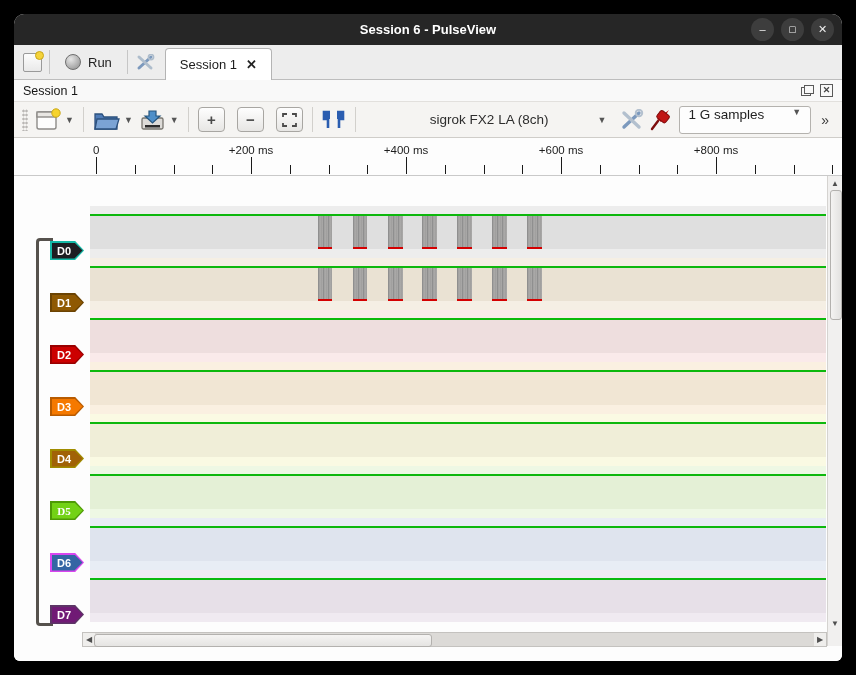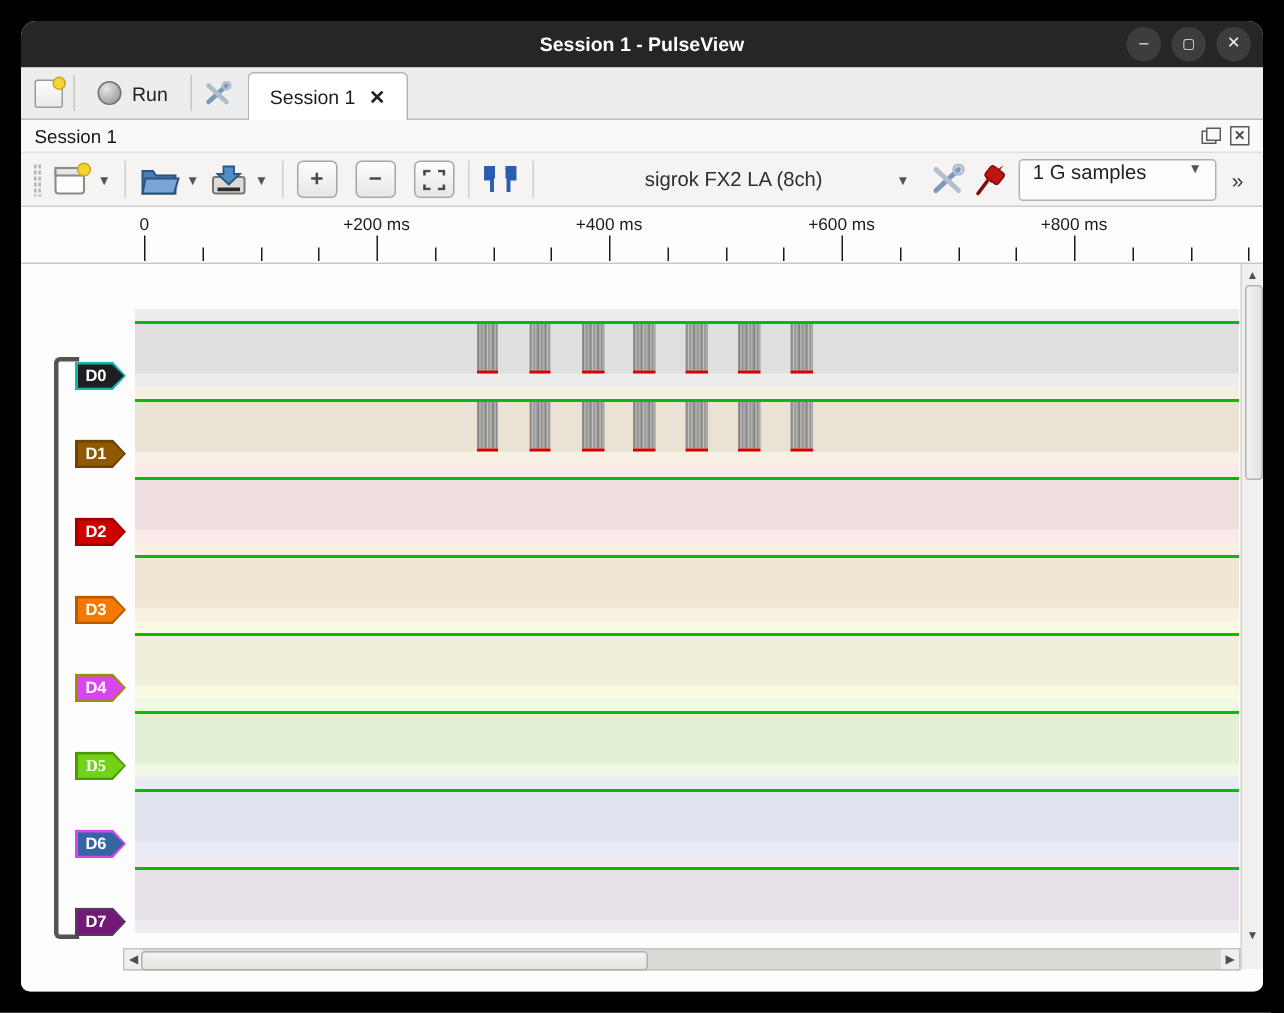--- a/index.html
+++ b/index.html
@@ -69,21 +69,21 @@
   .hsb .thumb{position:absolute;left:11px;top:1px;width:336px;height:11px;border:1px solid #b3b1ae;border-radius:3px;background:linear-gradient(#f5f4f3,#e5e4e2);}
   .hsb .arr.right{position:absolute;right:0;}
   svg{display:block;}
 </style>
 </head>
 <body>
 
 <div class="window">
 
   <div class="titlebar">
-    <div class="title">Session 1 - PulseView</div>
+    <div class="title">Session 6 - PulseView</div>
     <div class="winbtns">
       <div class="winbtn">–</div>
       <div class="winbtn" style="font-size:9px;">▢</div>
       <div class="winbtn">✕</div>
     </div>
   </div>
 
   <div class="tabrow">
     <div class="sheet-icon"></div>
     <div class="sep"></div>
@@ -259,21 +259,21 @@
       <div class="hiline" style="top: 194px; background: rgb(13, 184, 13);"></div>
       <div class="tag" style="top: 221px; background: rgb(184, 91, 0);">
         <div class="inner" style="background: rgb(245, 121, 0);">
           <span class="txt">D3</span>
         </div>
       </div>
       <div class="rowtint" style="top: 238px; background: rgb(250, 250, 227);"></div>
       <div class="band" style="top: 246px; background: rgb(240, 238, 216);"></div>
       <div class="hiline" style="top: 246px; background: rgb(13, 184, 13);"></div>
       <div class="tag" style="top: 273px; background: rgb(160, 140, 0);">
-        <div class="inner" style="background: #d946ef;">
+        <div class="inner" style="background: #a16207;">
           <span class="txt">D4</span>
         </div>
       </div>
       <div class="rowtint" style="top: 290px; background: rgb(238, 248, 228);"></div>
       <div class="band" style="top: 298px; background: rgb(228, 240, 214);"></div>
       <div class="hiline" style="top: 298px; background: rgb(13, 184, 13);"></div>
       <div class="tag" style="top: 325px; background: rgb(78, 154, 6);">
         <div class="inner" style="background: rgb(115, 210, 22); font-family: Liberation Serif, serif;">
           <span class="txt">D5</span>
         </div>

